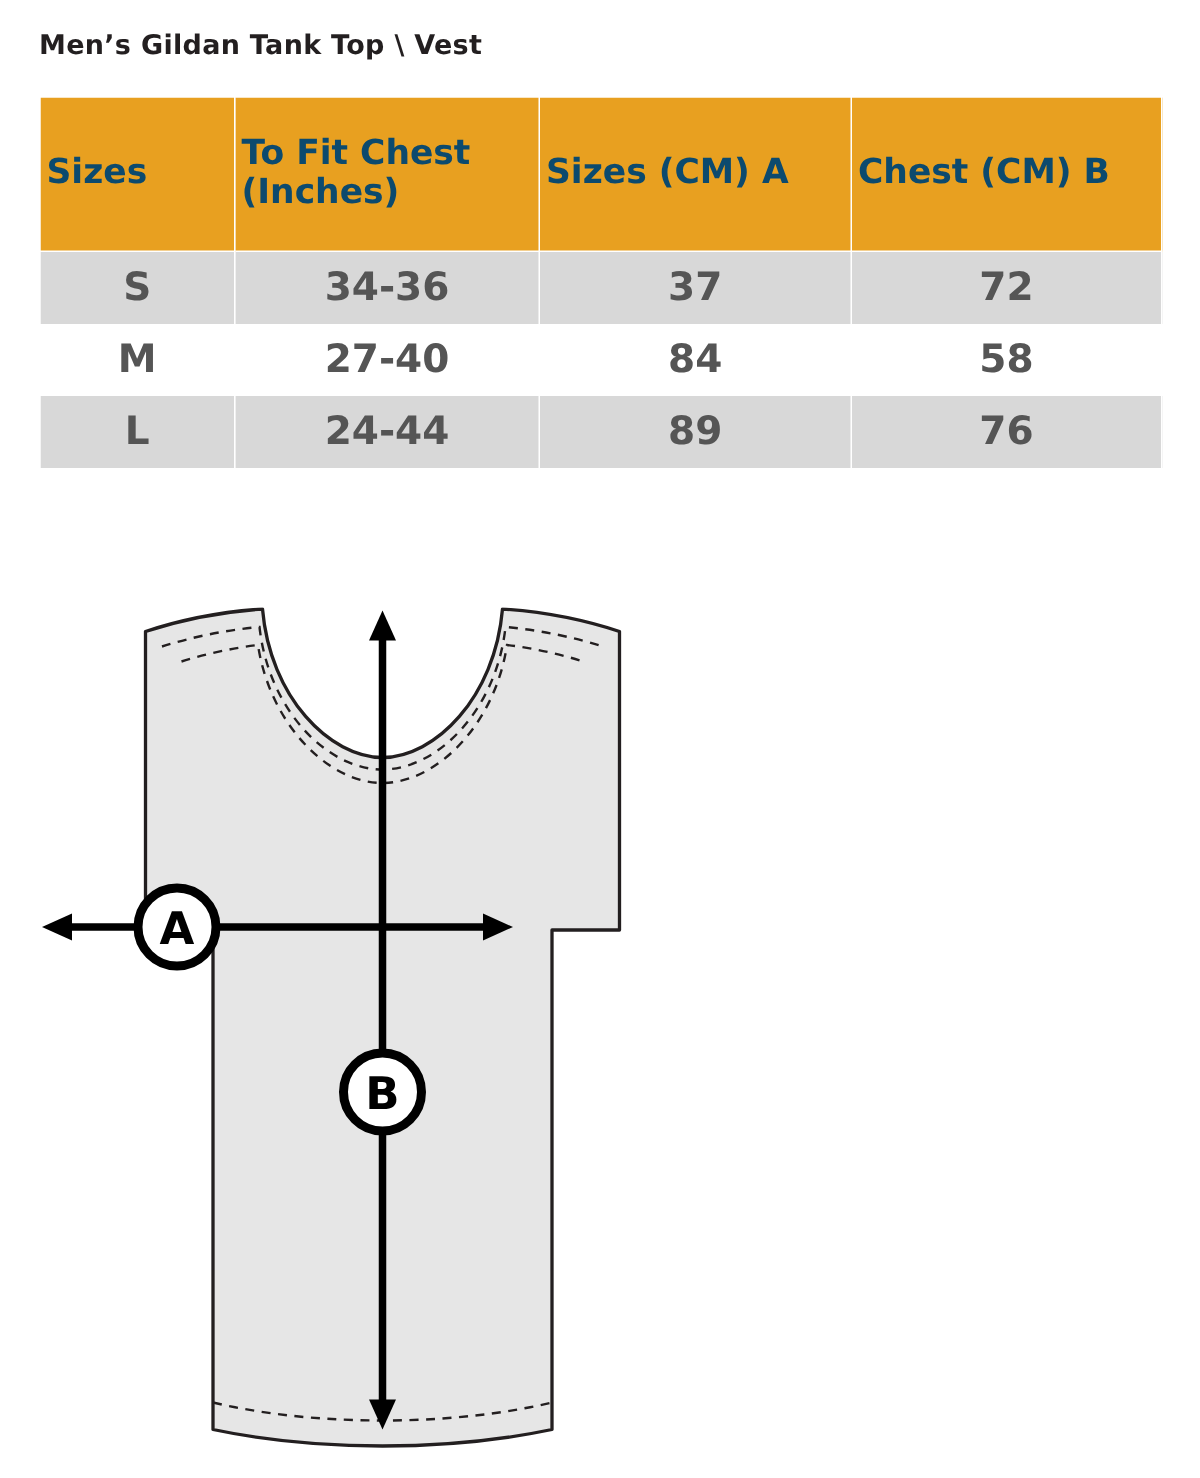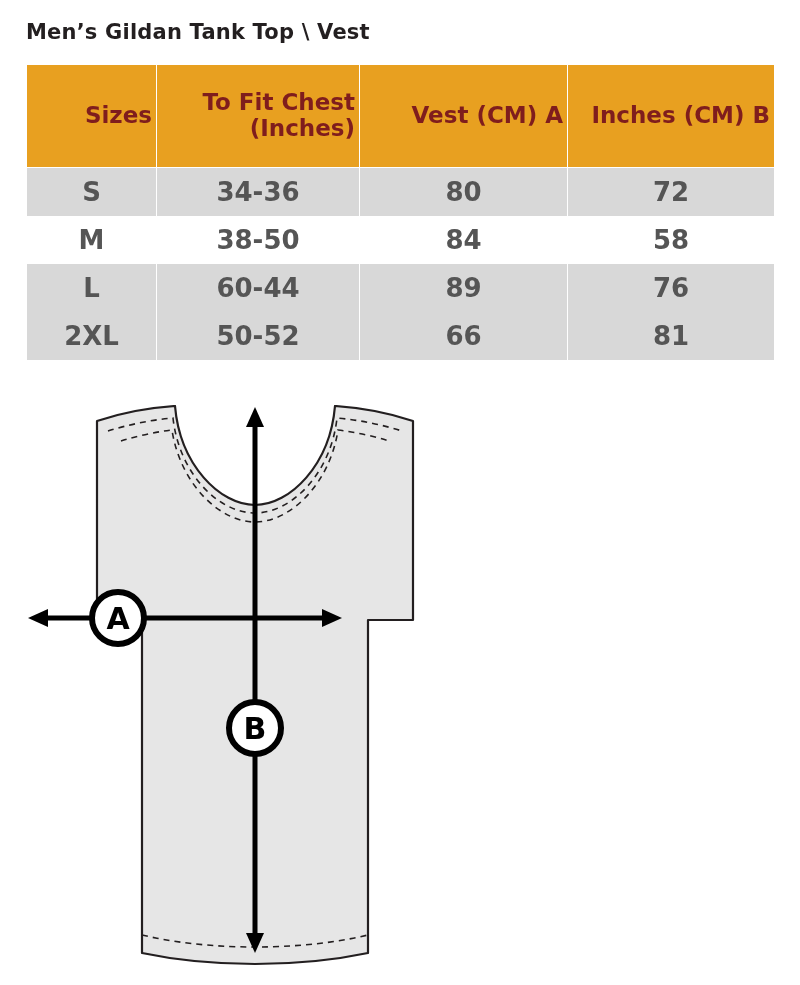--- a/index.html
+++ b/index.html
@@ -17,45 +17,45 @@
   }
   .page {
     position: relative;
     width: 800px;
     height: 985px;
   }
   .title {
     position: absolute;
     left: 26px;
     top: 20px;
-    font-size: 21px;
+    font-size: 18px;
     font-weight: bold;
     letter-spacing: 0.2px;
     color: #231f20;
     white-space: nowrap;
   }
   table.size-table {
     position: absolute;
     left: 26px;
     top: 64px;
     width: 748px;
     border-collapse: collapse;
     table-layout: fixed;
   }
   table.size-table th {
     background: #e8a020;
-    color: #7f1d1d;
+    color: #0c4a6e;
     font-size: 23px;
     font-weight: bold;
     height: 98px;
     border: 1px solid #ffffff;
     padding: 2px 4px;
     line-height: 1.12;
     vertical-align: middle;
-    text-align: right;
+    text-align: left;
   }
   table.size-table td {
     font-size: 26px;
     font-weight: bold;
     color: #555555;
     height: 48px;
     text-align: center;
     vertical-align: middle;
     border-left: 1px solid #ffffff;
     border-right: 1px solid #ffffff;
@@ -92,48 +92,42 @@
     <colgroup>
       <col class="c0">
         <col class="c1">
         <col class="c2">
         <col class="c3">
     </colgroup>
     <thead>
       <tr>
         <th>Sizes</th>
         <th>To Fit Chest (Inches)</th>
-        <th>Vest (CM) A</th>
-        <th>Inches  (CM) B</th>
+        <th>Sizes (CM) A</th>
+        <th>Chest  (CM) B</th>
       </tr>
     </thead>
     <tbody>
       <tr class="odd">
         <td>S</td>
         <td>34-36</td>
-        <td>80</td>
+        <td>37</td>
         <td>72</td>
       </tr>
       <tr class="even">
         <td>M</td>
-        <td>38-50</td>
+        <td>27-40</td>
         <td>84</td>
         <td>58</td>
       </tr>
       <tr class="odd">
         <td>L</td>
-        <td>60-44</td>
+        <td>24-44</td>
         <td>89</td>
         <td>76</td>
-      </tr>
-      <tr class="odd">
-        <td>2XL</td>
-        <td>50-52</td>
-        <td>66</td>
-        <td>81</td>
       </tr>
     </tbody>
   </table>
 
   <div class="garment">
     <svg width="800" height="580" viewBox="0 0 800 580" xmlns="http://www.w3.org/2000/svg">
 
       <g>
         <path d="M 97 16
                  C 118 9, 145 3, 175 1

